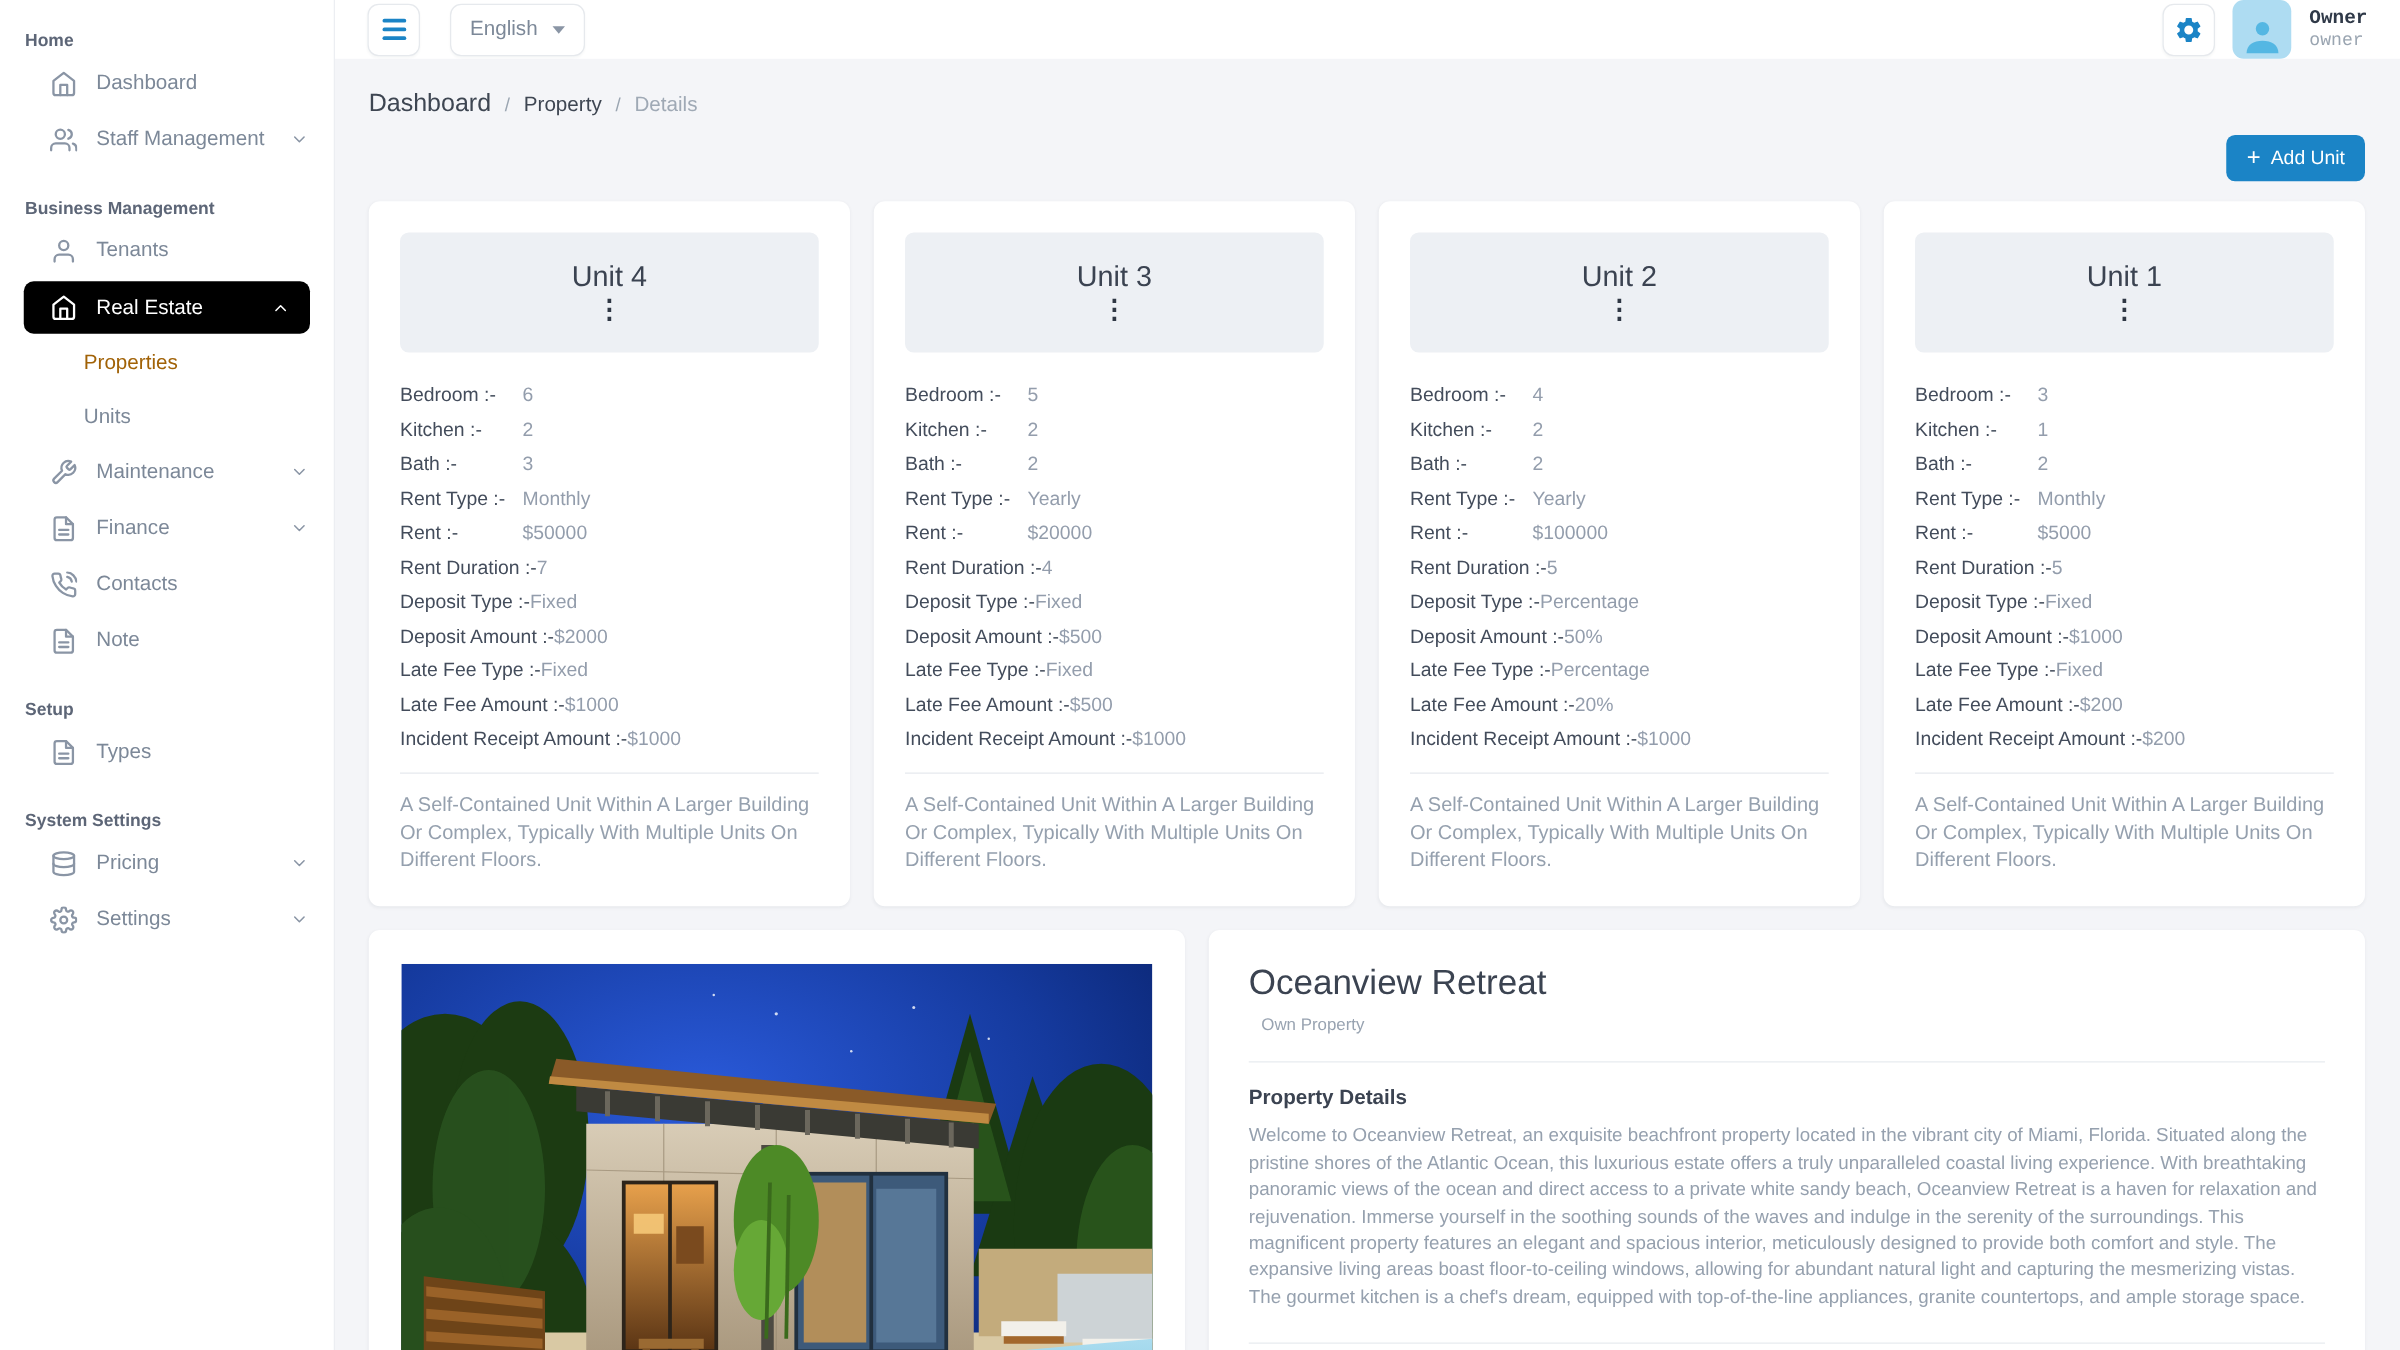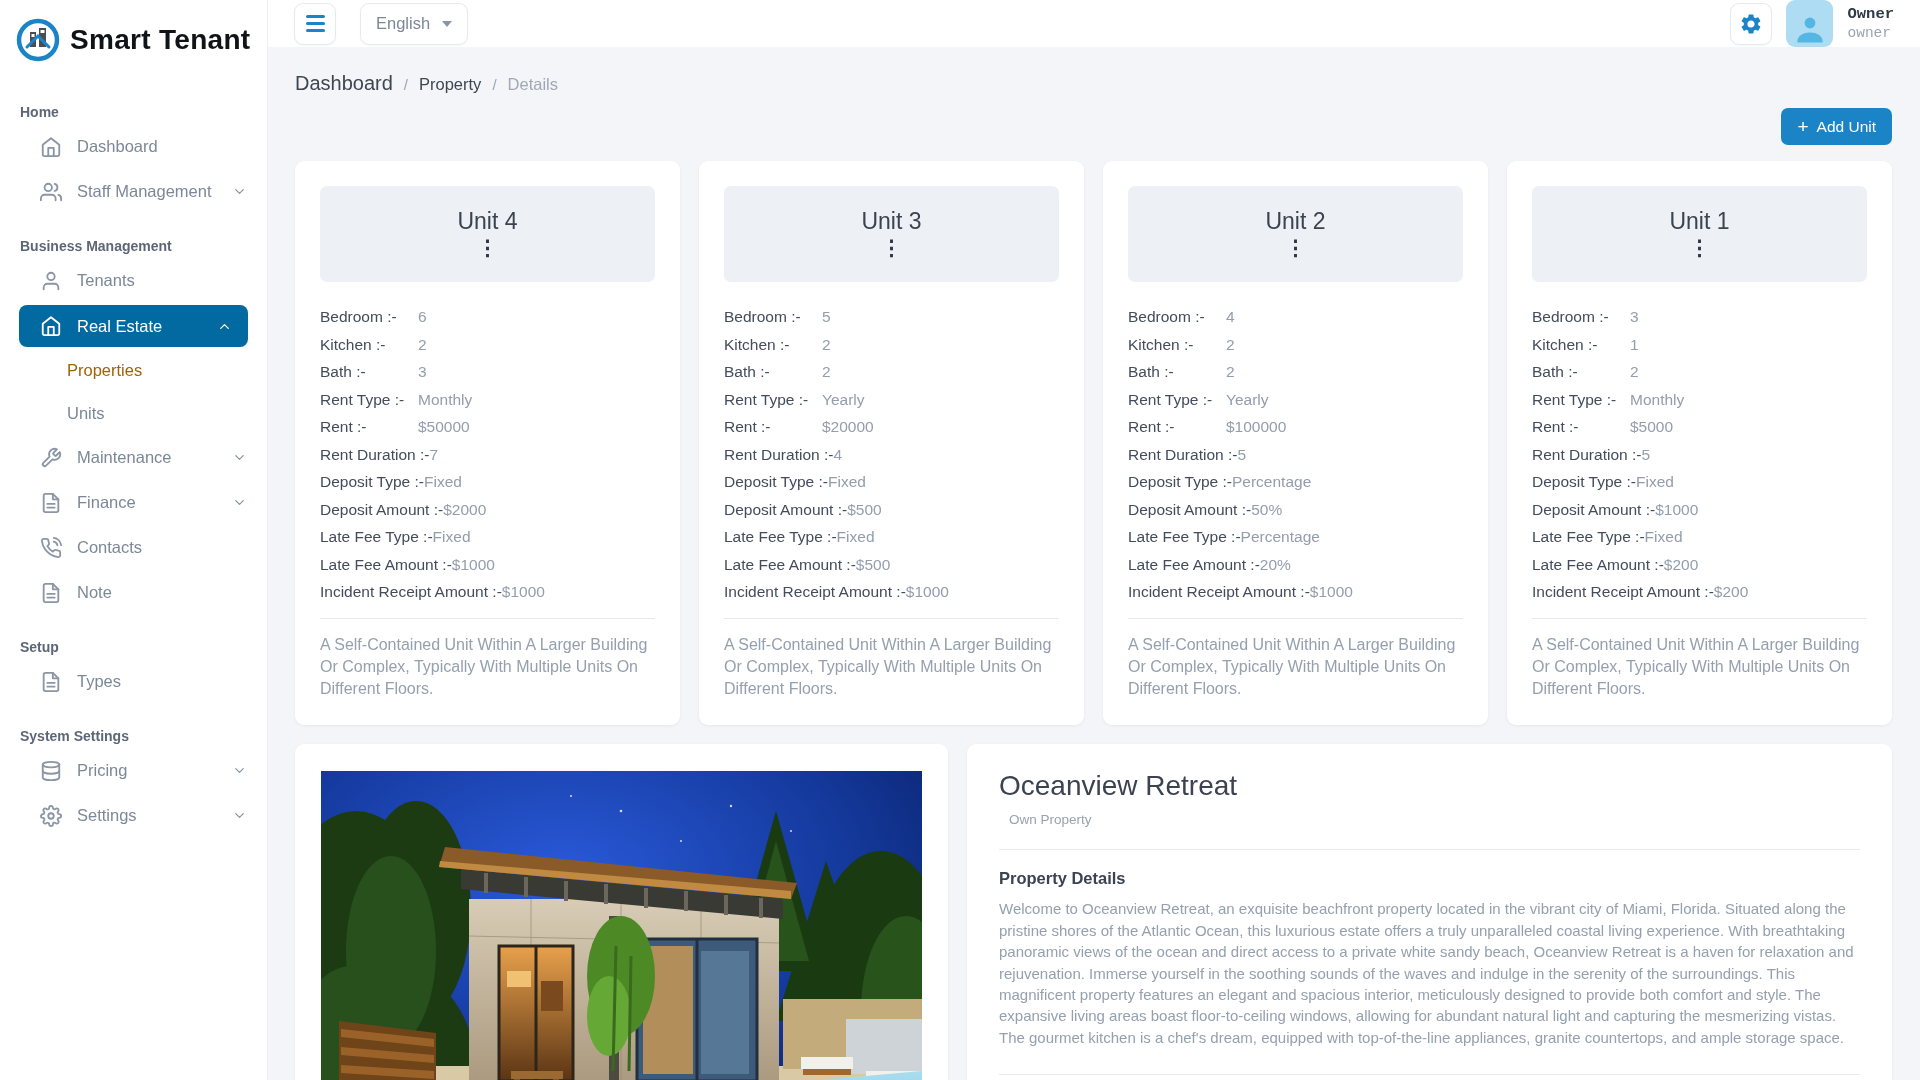--- a/index.html
+++ b/index.html
@@ -7,21 +7,21 @@
   body { font-family:"Liberation Sans", sans-serif; background:#f4f5f8; display:flex; }
 
   
   .sidebar { width:268px; min-width:268px; height:100%; background:#fff; border-right:1px solid #eceef2; }
   .logo-row { height:80px; display:flex; align-items:center; gap:10px; padding:0 16px; }
   .logo-text { font-size:28px; font-weight:800; color:#101418; letter-spacing:.3px; }
   .side-section-header { margin:24px 20px 4px; font-size:14px; font-weight:700; color:#5d6677; }
   .side-item { height:45px; display:flex; align-items:center; padding:0 20px 0 40px; color:#7c8898; font-size:16.5px; cursor:pointer; }
   .side-item .ico { width:22px; height:22px; margin-right:15px; flex:0 0 22px; color:#8a95a5; }
   .side-item .chev { margin-left:auto; width:15px; height:15px; color:#8a95a5; }
-  .side-item.active { margin:2px 19px; padding:0 16px 0 21px; height:42px; border-radius:8px; background:#0369a1; color:#fff; }
+  .side-item.active { margin:2px 19px; padding:0 16px 0 21px; height:42px; border-radius:8px; background:#000000; color:#fff; }
   .side-item.active .ico, .side-item.active .chev { color:#fff; }
   .side-sub { height:43px; display:flex; align-items:center; padding-left:67px; font-size:16.5px; color:#7c8898; cursor:pointer; }
   .side-sub.current { color:#a16207; }
   svg.stroke-ico { fill:none; stroke:currentColor; stroke-width:2; stroke-linecap:round; stroke-linejoin:round; }
 
   
   .main { flex:1; display:flex; flex-direction:column; }
   .topbar { height:80px; background:#fff; display:flex; align-items:center; padding:0 26px; gap:24px; }
   .icon-btn { width:42px; height:42px; background:#fff; border:1px solid #e6e9ed; border-radius:9px;
               display:flex; align-items:center; justify-content:center; cursor:pointer; box-shadow:0 1px 2px rgba(25,39,62,.04); }
@@ -123,31 +123,20 @@
         <circle cx="12" cy="12" r="3"></circle>
         <path d="M19.4 15a1.65 1.65 0 0 0 .33 1.82l.06.06a2 2 0 0 1 0 2.83 2 2 0 0 1-2.83 0l-.06-.06a1.65 1.65 0 0 0-1.82-.33 1.65 1.65 0 0 0-1 1.51V21a2 2 0 0 1-2 2 2 2 0 0 1-2-2v-.09A1.65 1.65 0 0 0 9 19.4a1.65 1.65 0 0 0-1.82.33l-.06.06a2 2 0 0 1-2.83 0 2 2 0 0 1 0-2.83l.06-.06a1.65 1.65 0 0 0 .33-1.82 1.65 1.65 0 0 0-1.51-1H3a2 2 0 0 1-2-2 2 2 0 0 1 2-2h.09A1.65 1.65 0 0 0 4.6 9a1.65 1.65 0 0 0-.33-1.82l-.06-.06a2 2 0 0 1 0-2.83 2 2 0 0 1 2.83 0l.06.06a1.65 1.65 0 0 0 1.82.33H9a1.65 1.65 0 0 0 1-1.51V3a2 2 0 0 1 2-2 2 2 0 0 1 2 2v.09a1.65 1.65 0 0 0 1 1.51 1.65 1.65 0 0 0 1.82-.33l.06-.06a2 2 0 0 1 2.83 0 2 2 0 0 1 0 2.83l-.06.06a1.65 1.65 0 0 0-.33 1.82V9a1.65 1.65 0 0 0 1.51 1H21a2 2 0 0 1 2 2 2 2 0 0 1-2 2h-.09a1.65 1.65 0 0 0-1.51 1z"></path>
       </symbol>
     <symbol id="i-chev" viewBox="0 0 24 24">
         <polyline points="6 9 12 15 18 9"></polyline>
       </symbol>
   </defs>
 </svg>
 
 <aside class="sidebar">
-  <div class="logo-row">
-    <svg width="44" height="44" viewBox="0 0 44 44">
-      <circle cx="22" cy="22" r="19" fill="#fff" stroke="#1b84c6" stroke-width="4.5"></circle>
-      <rect x="14" y="14" width="6" height="15" fill="#4a4d52"></rect>
-      <rect x="23" y="10" width="7" height="19" fill="#4a4d52"></rect>
-      <rect x="15.5" y="16" width="3" height="3" fill="#fff"></rect>
-      <rect x="24.5" y="12" width="4" height="3" fill="#fff"></rect>
-      <path d="M11 29 L22 18 L33 29" fill="none" stroke="#1b84c6" stroke-width="3" stroke-linecap="round"></path>
-    </svg>
-    <span class="logo-text">Smart Tenant</span>
-  </div>
 
   <nav>
     <div class="side-section-header">Home</div>
     <div class="side-item">
       <svg class="stroke-ico ico">
           <use href="#i-home"></use>
         </svg>
       <span>Dashboard</span>
     </div>
     <div class="side-item">

